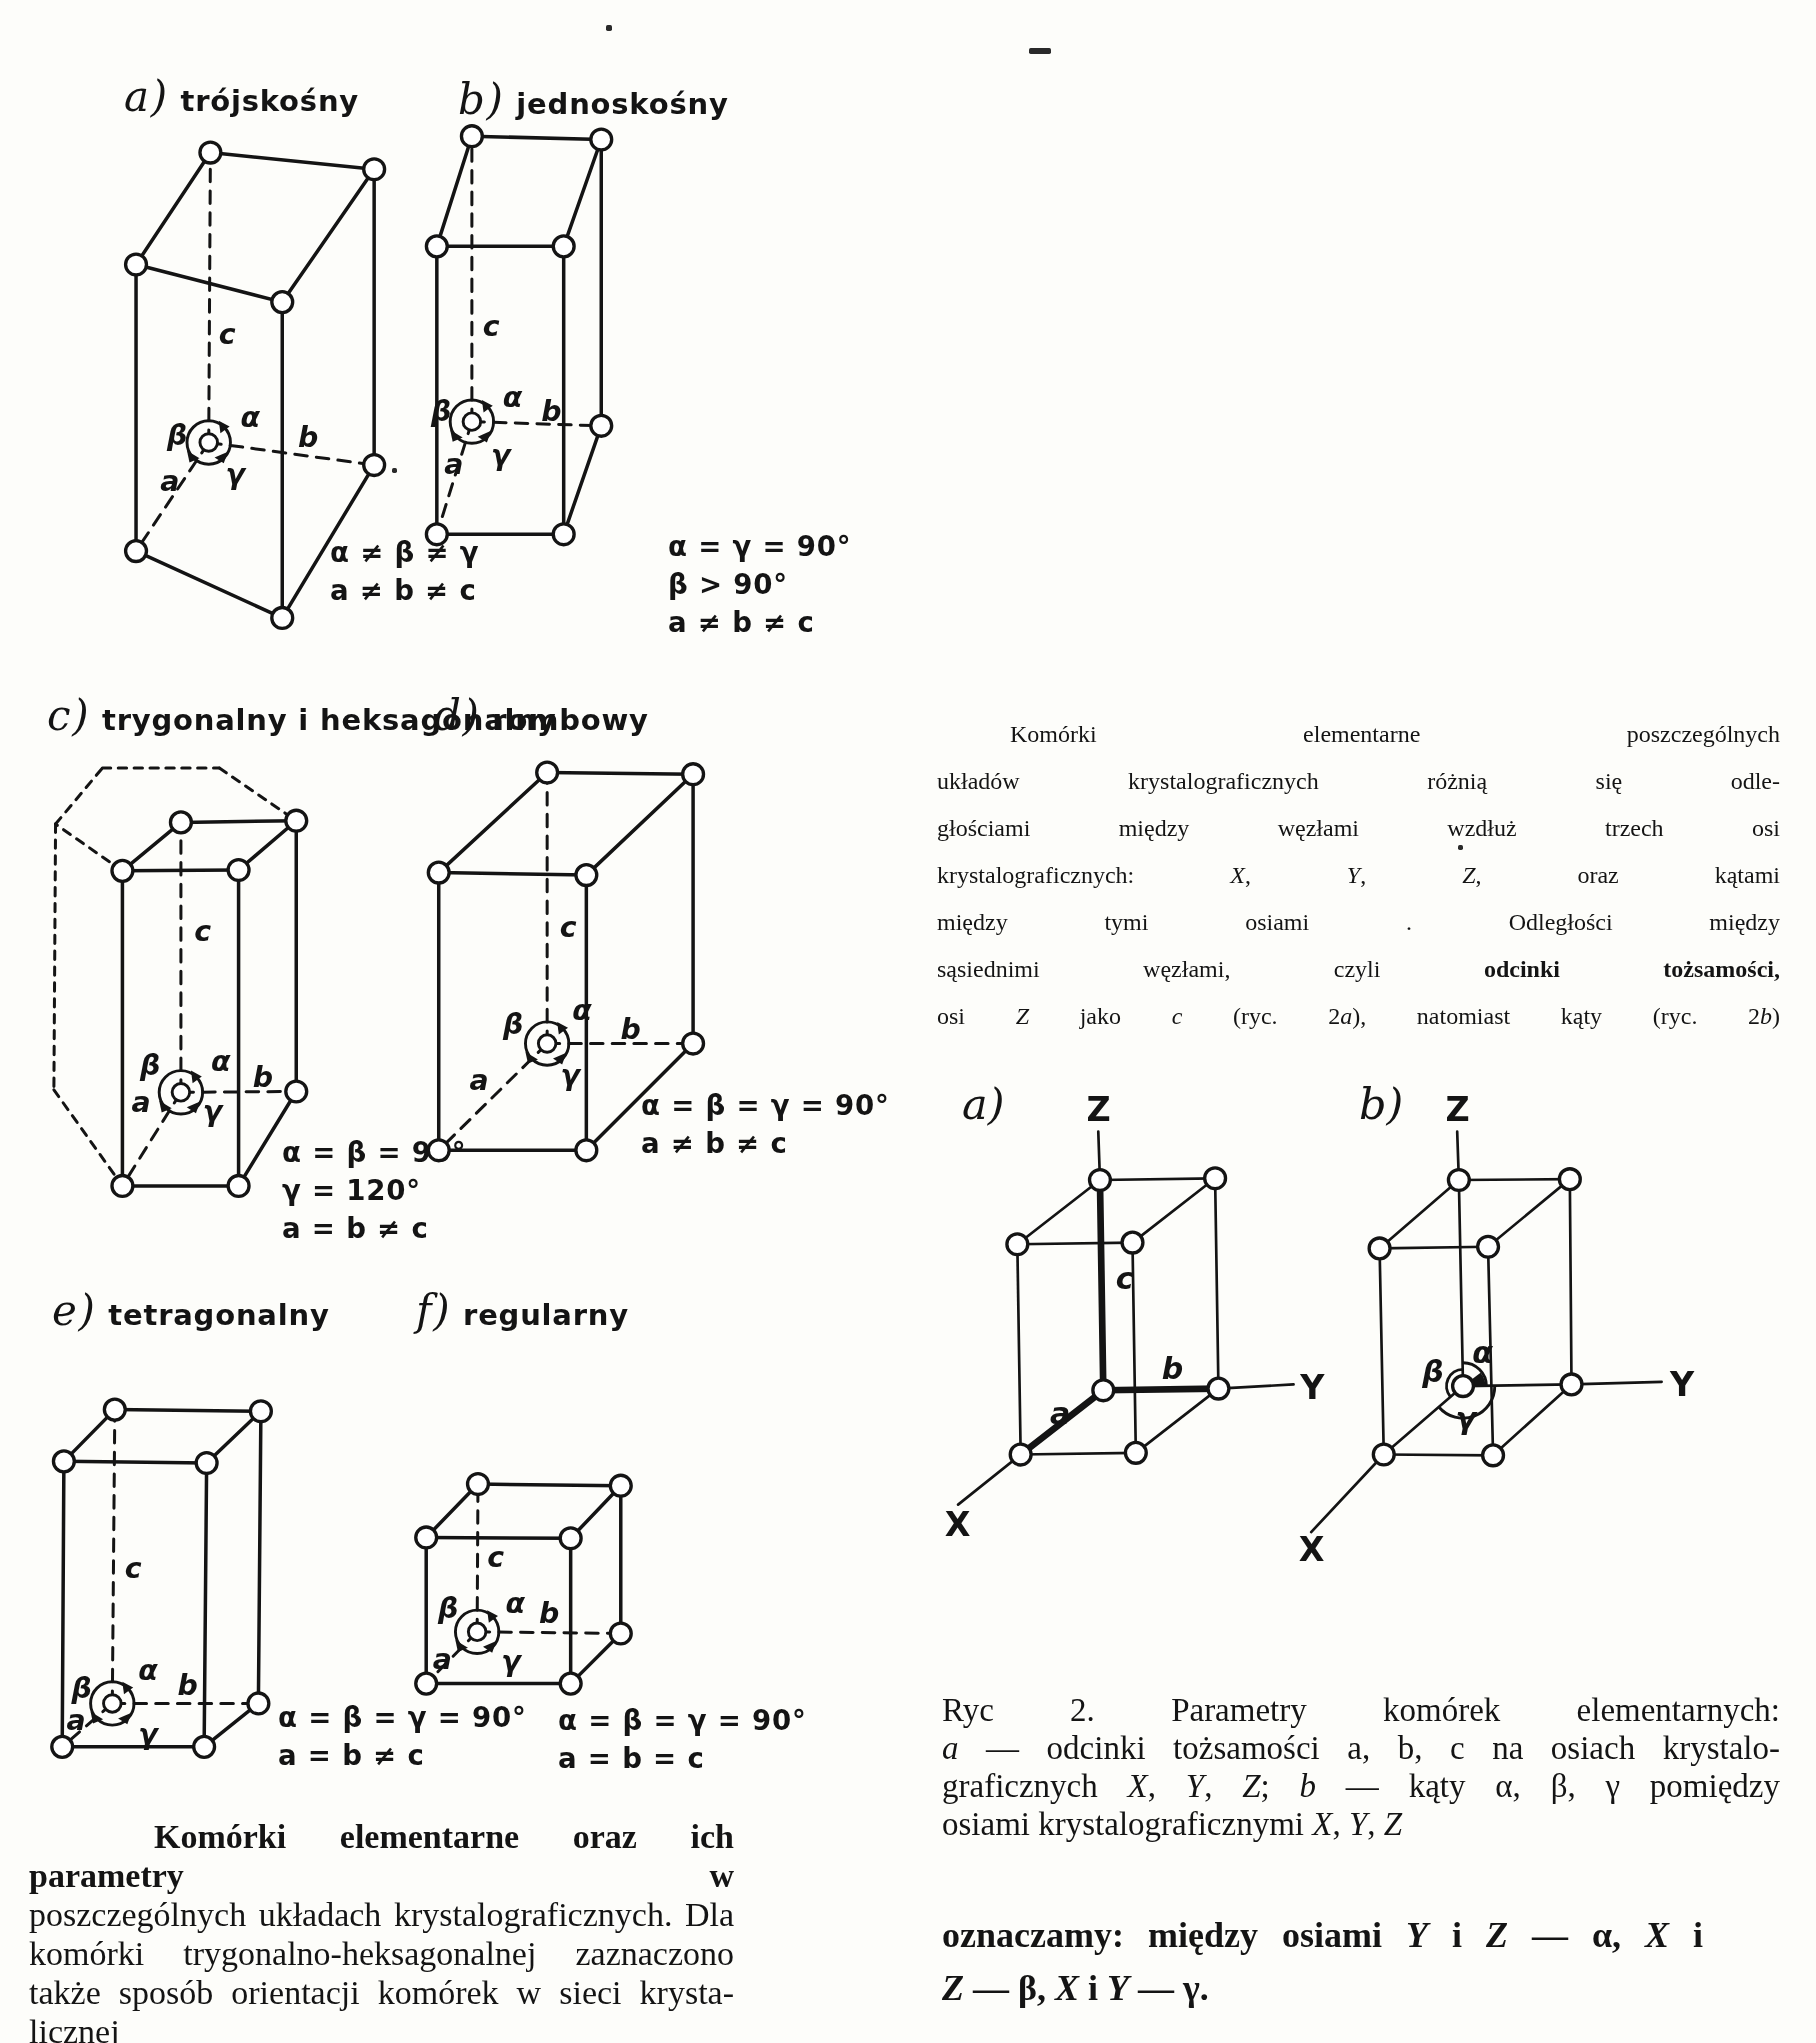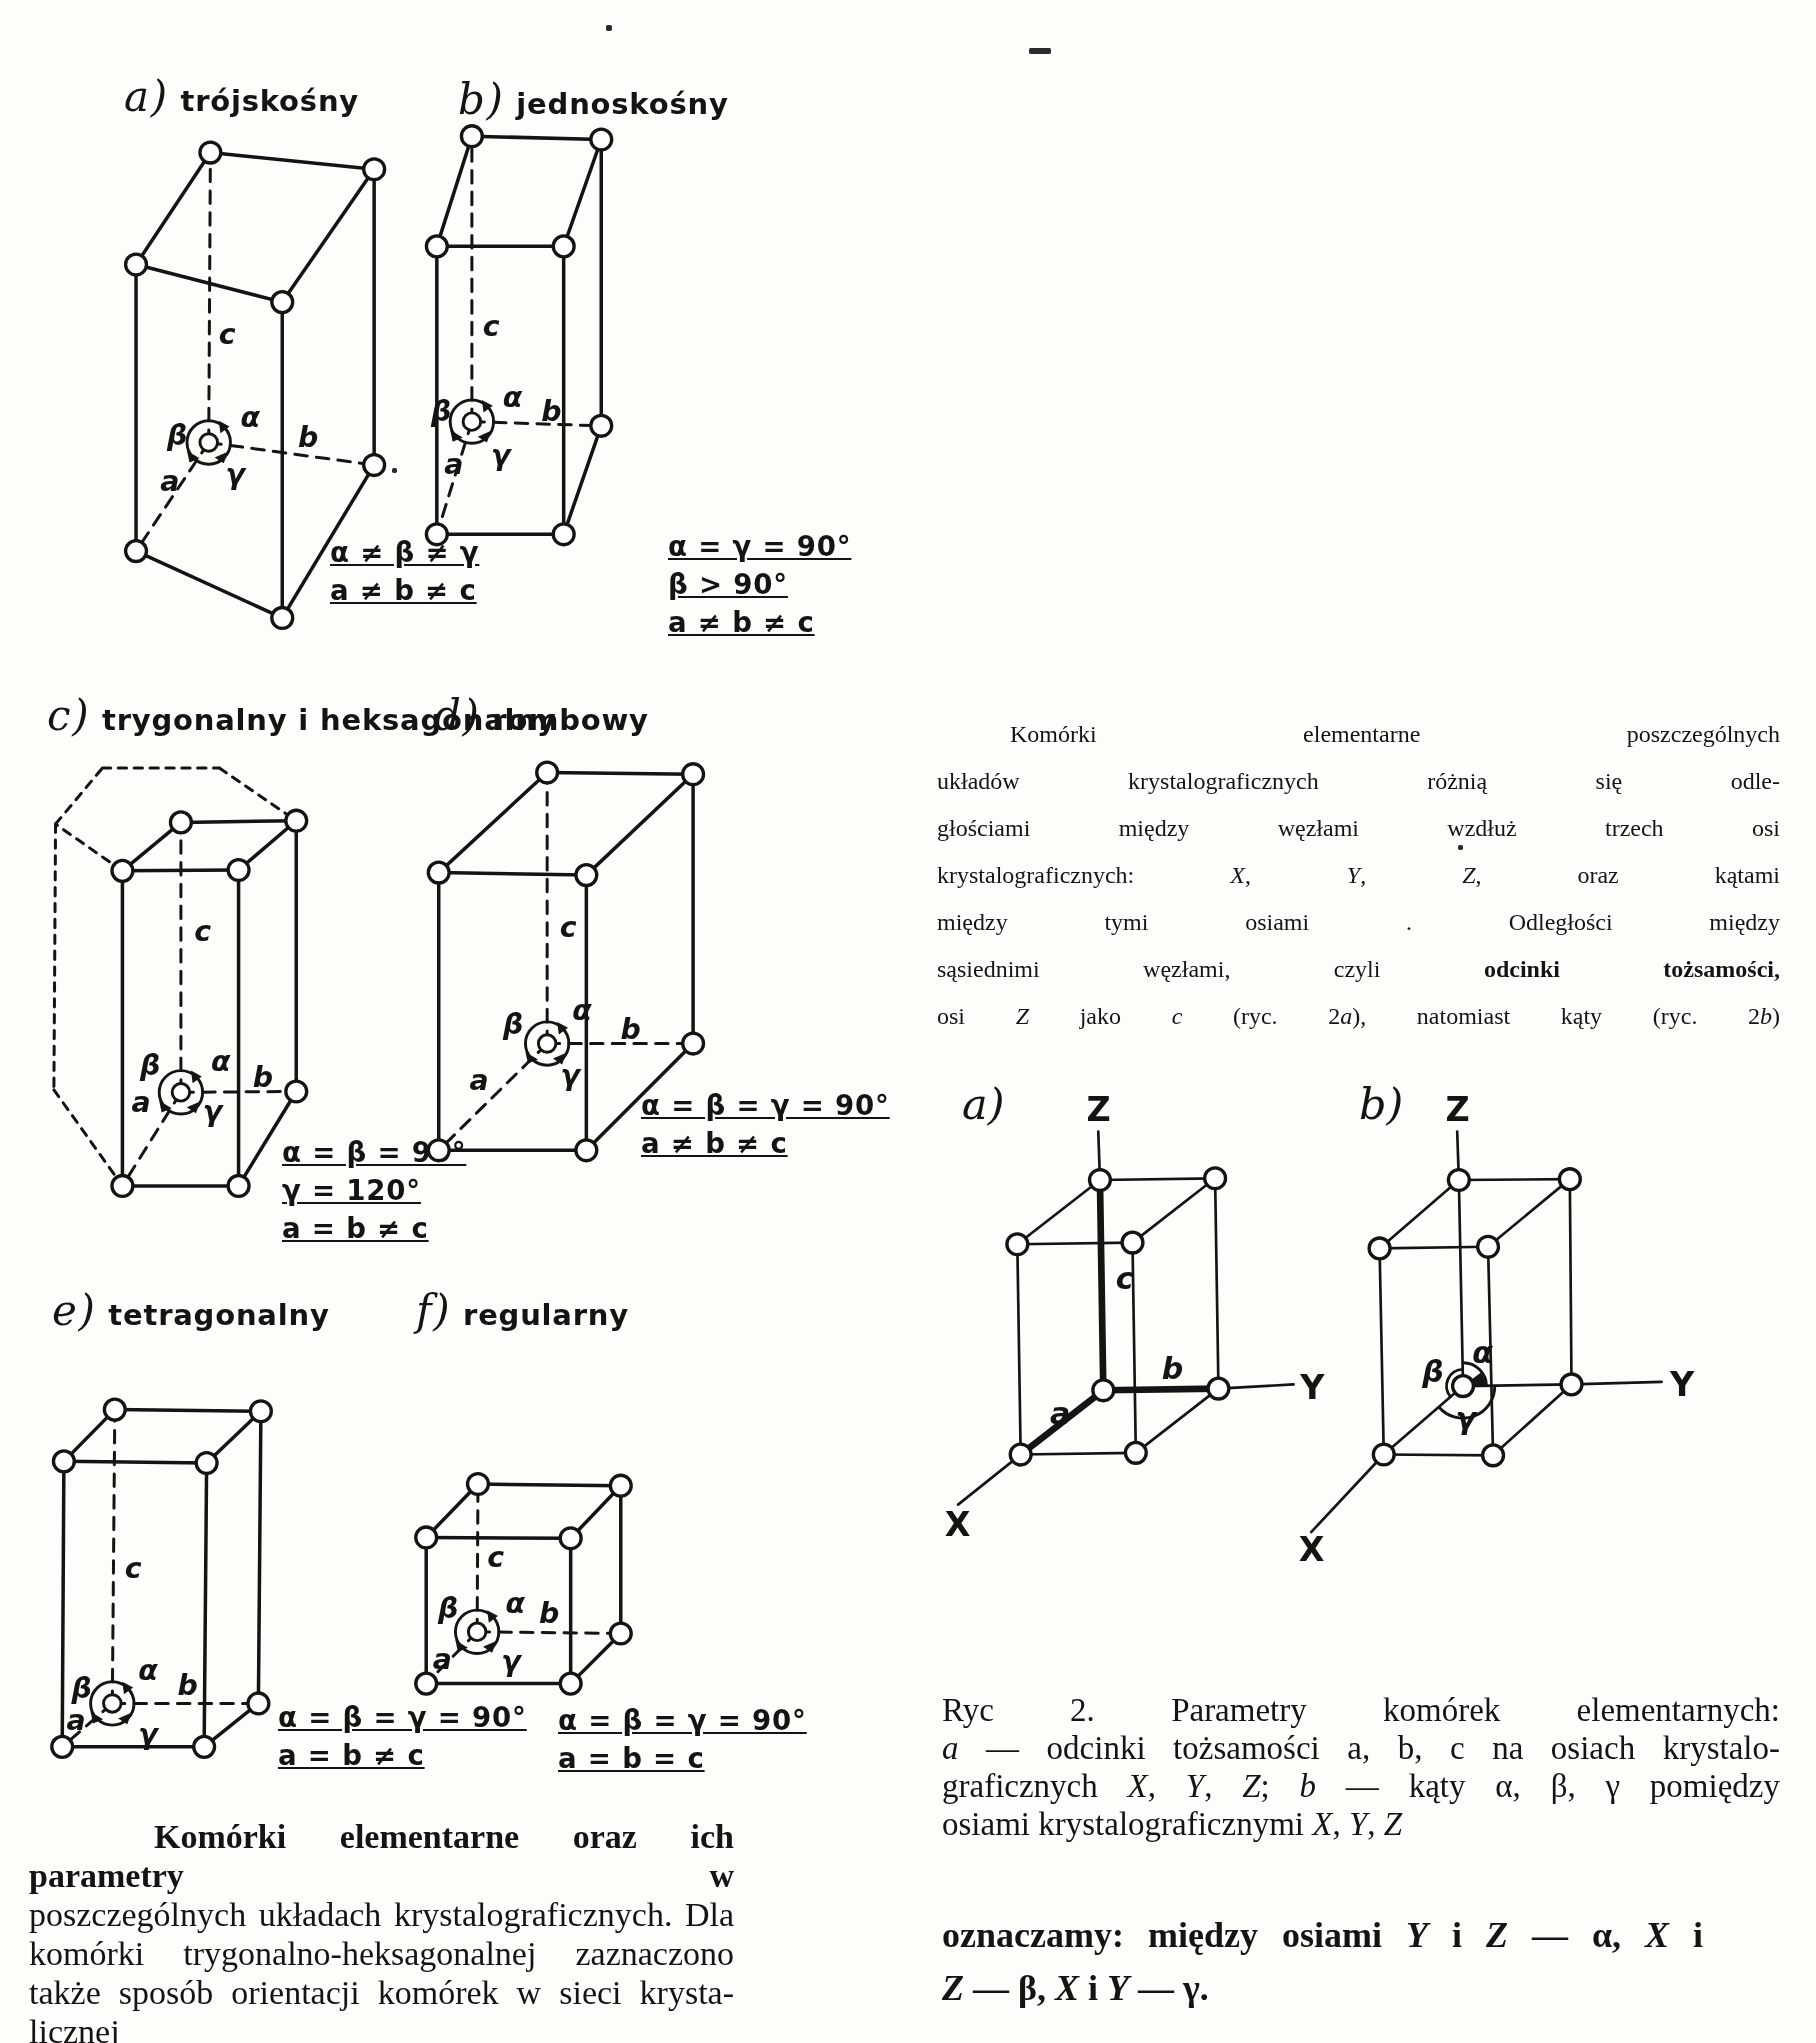--- a/index.html
+++ b/index.html
@@ -5,21 +5,21 @@
   html,body{margin:0;padding:0;background:#e8e8e4;}
   .page{position:relative;width:1817px;height:2044px;background:#fdfdfa;overflow:hidden;
         font-family:"Liberation Serif",serif;color:#141414;}
   .abs{position:absolute;}
   
   .fig-label{position:absolute;white-space:nowrap;}
   .fig-letter{font:italic 42px "DejaVu Serif",serif;letter-spacing:1.7px;}
   .fig-name{font:600 29px "DejaVu Sans",sans-serif;letter-spacing:0.8px;margin-left:11.7px;text-align:right;}
   .fig2-letter{position:absolute;font:italic 43px "DejaVu Serif",serif;}
   
-  .eqs{position:absolute;font:600 27.6px "DejaVu Sans",sans-serif;line-height:38px;white-space:nowrap;letter-spacing:0.8px;text-decoration:underline;}
+  .eqs{position:absolute;font:600 27.6px "DejaVu Sans",sans-serif;line-height:38px;white-space:nowrap;letter-spacing:0.8px;}
   
   .tcol{position:absolute;}
   .tline{text-align:justify;text-align-last:justify;}
   .main-para{font-size:24px;line-height:47px;width:843px;}
   .main-para .tline:first-child{text-indent:73px;}
   .left-caption{font-size:34px;line-height:39px;width:705px;}
   .left-caption .tline:first-child{text-indent:125px;font-weight:bold;}
   .left-caption .tline:last-child{text-align-last:left;}
   .ryc-caption{font-size:33px;line-height:38px;width:838px;}
   .ryc-caption .tline:last-child{text-align-last:left;}

